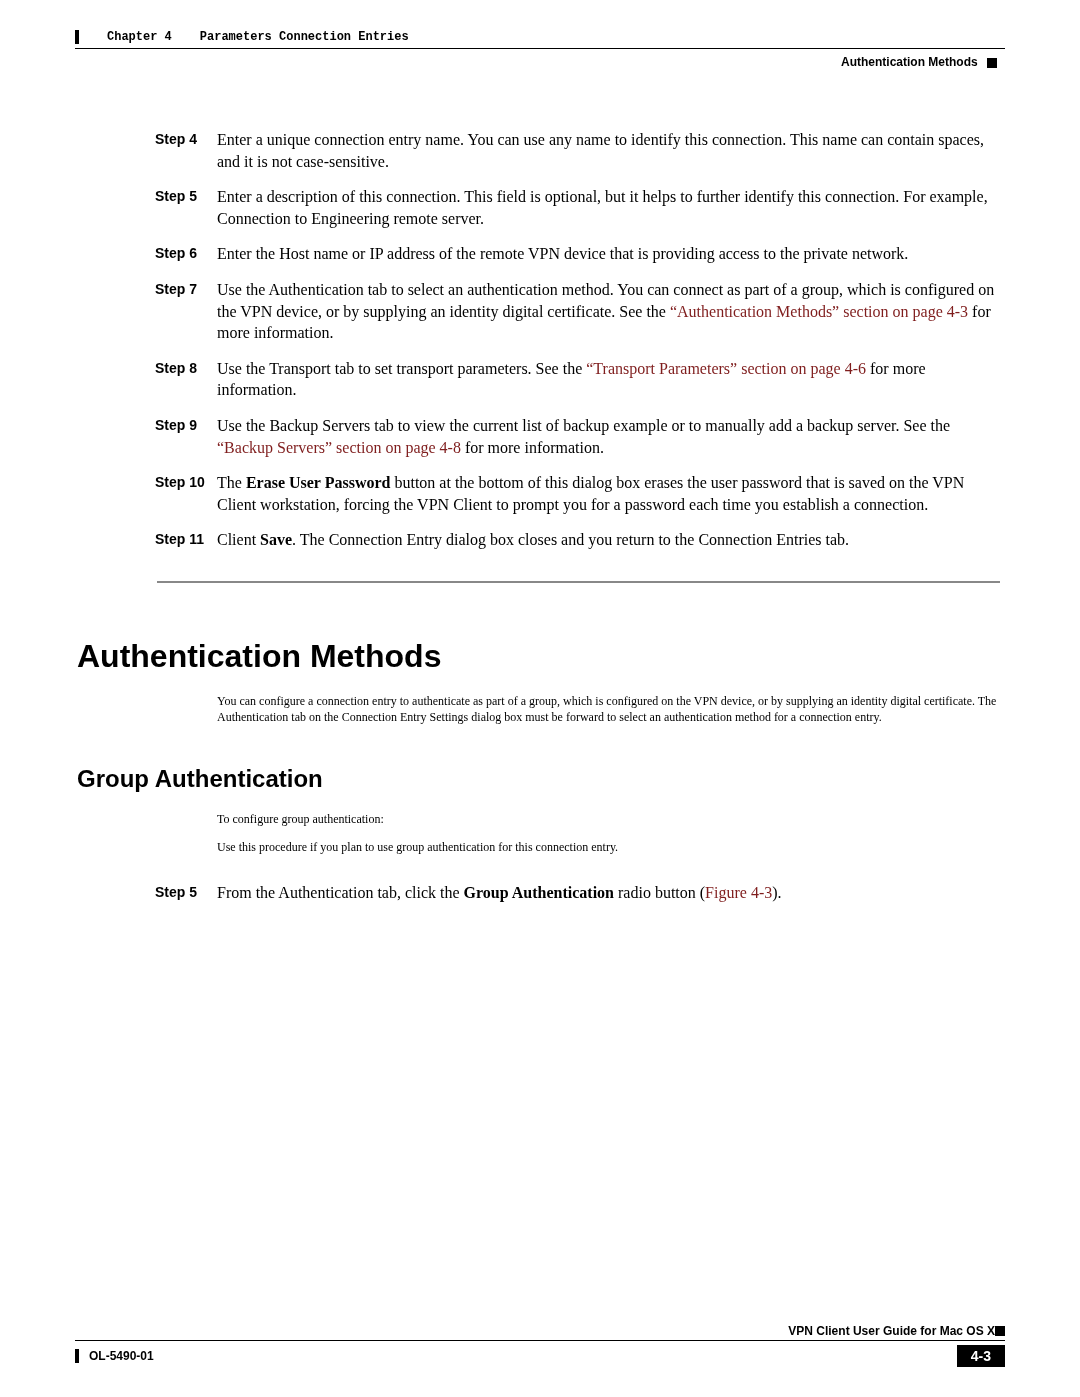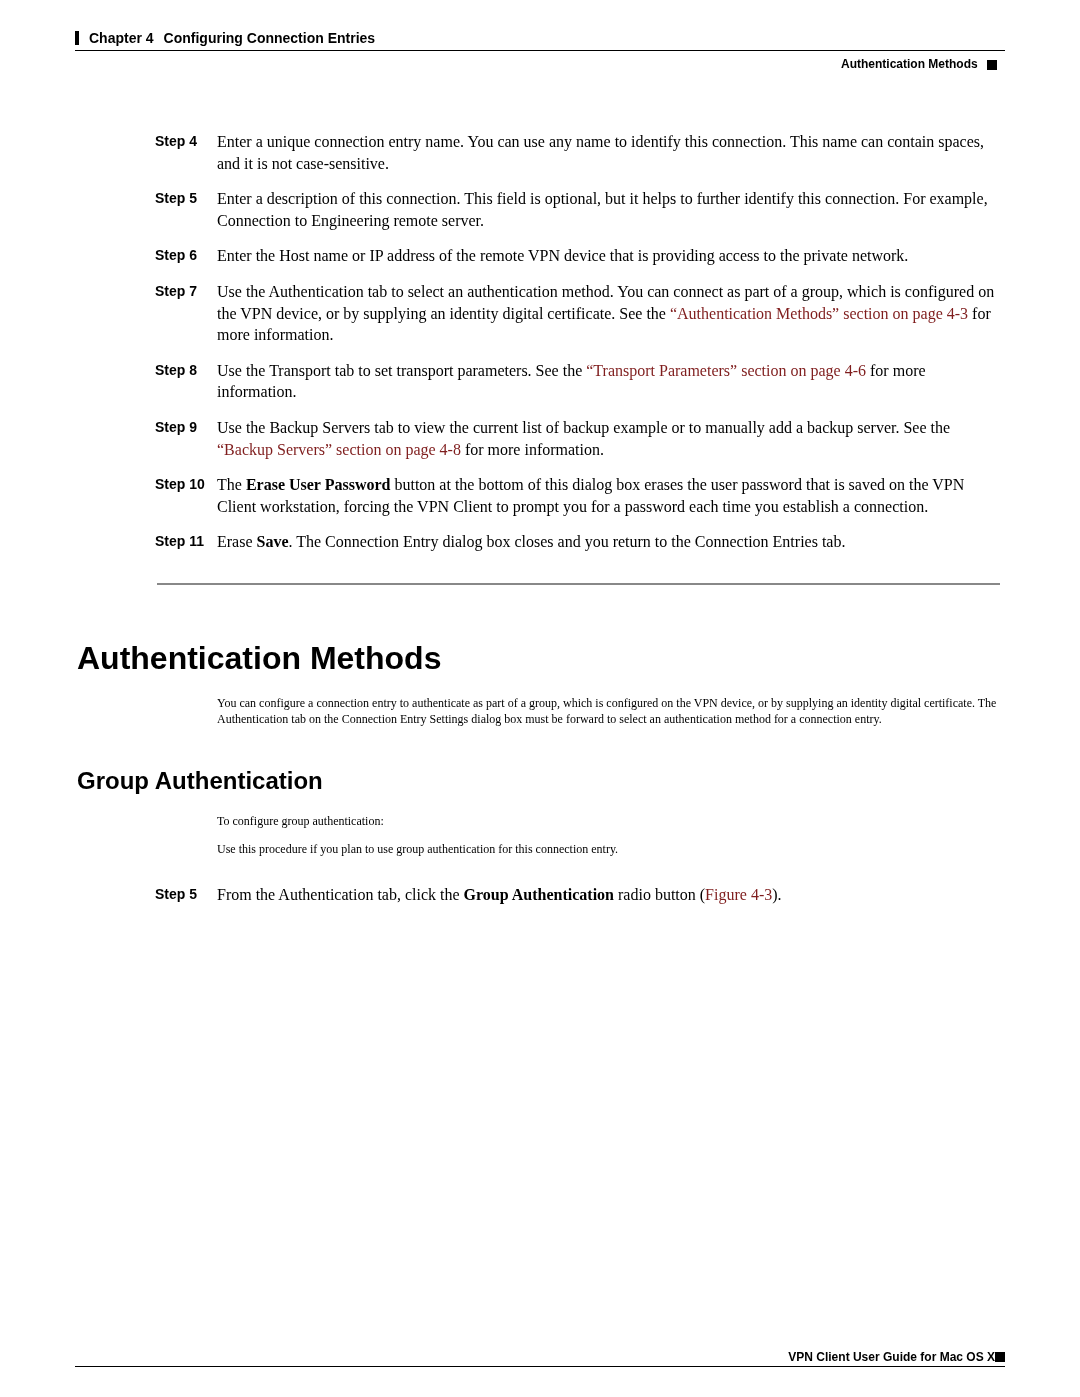--- a/index.html
+++ b/index.html
@@ -17,23 +17,23 @@
     height: 100%;
   }
   
   .header {
     position: relative;
     margin-bottom: 10px;
   }
   .header-top {
     display: flex;
     align-items: center;
-    gap: 10px;
-    font-family: Liberation Sans, sans-serif;
-    font-size: 14px;
+    gap: 28px;
+    font-family: Liberation Mono, monospace;
+    font-size: 12px;
     font-weight: bold;
   }
   .header-bar {
     width: 4px;
     height: 14px;
     background: #000;
   }
   .header-line {
     border-top: 1.5px solid #000;
     margin-top: 4px;
@@ -156,21 +156,21 @@
 </style>
 </head>
 <body>
 
 <div class="page">
 
   <div class="header">
     <div class="header-top">
       <span class="header-bar"></span>
       <span>Chapter 4</span>
-      <span>Configuring Connection Entries</span>
+      <span>Parameters Connection Entries</span>
     </div>
     <div class="header-line"></div>
     <div class="header-sub">
       <span>Authentication Methods</span>
       <span class="header-sub-box"></span>
     </div>
   </div>
 
   <div class="content">
 
@@ -198,21 +198,21 @@
         <div class="step">
           <div class="step-label">Step 9</div>
           <div class="step-body"><span>Use the Backup Servers tab to view the current list of backup example or to manually add a backup server. See the </span><span class="link">“Backup Servers” section on page 4-8</span><span> for more information.</span></div>
         </div>
         <div class="step">
           <div class="step-label">Step 10</div>
           <div class="step-body"><span>The </span><span class="bold">Erase User Password</span><span> button at the bottom of this dialog box erases the user password that is saved on the VPN Client workstation, forcing the VPN Client to prompt you for a password each time you establish a connection.</span></div>
         </div>
         <div class="step">
           <div class="step-label">Step 11</div>
-          <div class="step-body"><span>Erase </span><span class="bold">Save</span><span>. The Connection Entry dialog box closes and you return to the Connection Entries tab.</span></div>
+          <div class="step-body"><span>Client </span><span class="bold">Save</span><span>. The Connection Entry dialog box closes and you return to the Connection Entries tab.</span></div>
         </div>
       </div>
 
     <hr class="section-rule">
 
     <h1 class="h1">Authentication Methods</h1>
     <p class="body-text">You can configure a connection entry to authenticate as part of a group, which is configured on the VPN device, or by supplying an identity digital certificate. The Authentication tab on the Connection Entry Settings dialog box must be forward to select an authentication method for a connection entry.</p>
 
     <h2 class="h2">Group Authentication</h2>
     <p class="body-text">To configure group authentication:</p>
@@ -226,15 +226,22 @@
       </div>
 
   </div>
 
   <div class="footer">
     <div class="footer-title-wrap">
       <span style="font-family:Arial;font-size:12px;font-weight:bold;">VPN Client User Guide for Mac OS X</span>
       <span class="footer-small-box"></span>
     </div>
     <div class="footer-line-top"></div>
+    <div class="footer-row">
+      <div class="footer-left">
+        <span class="footer-bar"></span>
+        <span>OL-5490-01</span>
+      </div>
+      <div class="page-num">4-3</div>
+    </div>
   </div>
 
 </div>
 
 </body></html>

